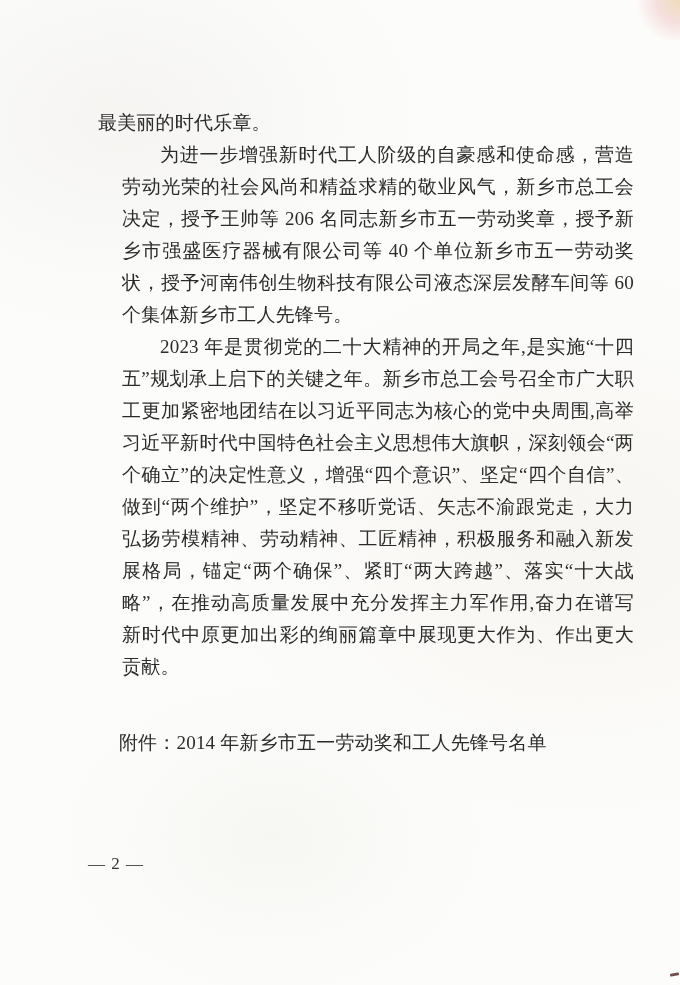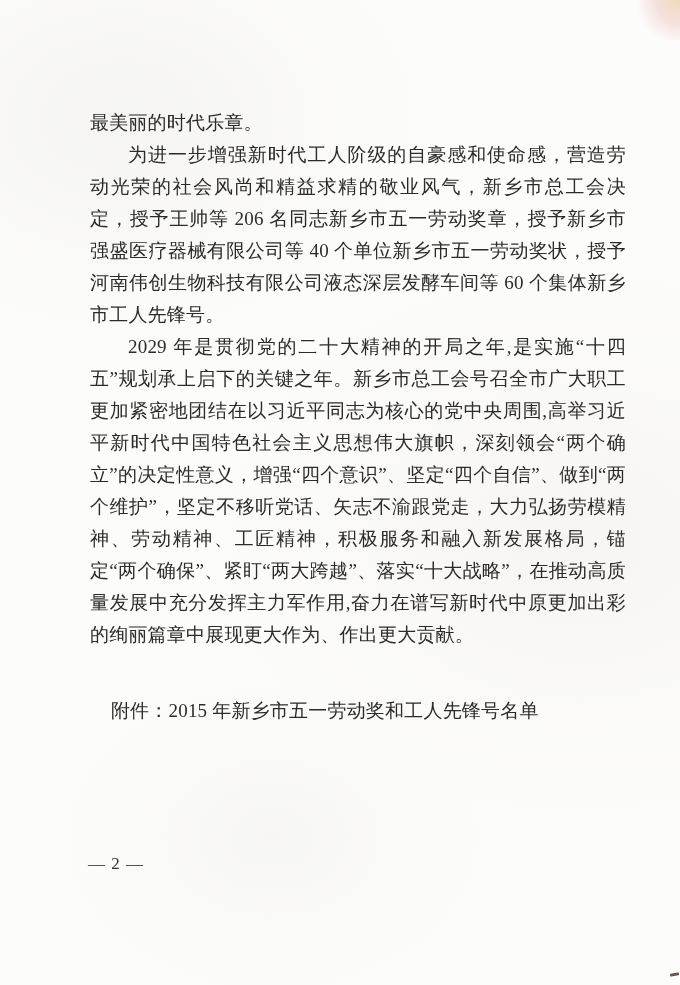--- a/index.html
+++ b/index.html
@@ -31,33 +31,34 @@
     right: 0;
     width: 46px;
     height: 40px;
     background: radial-gradient(circle at 100% 0%,
       rgba(226,186,120,0.50) 0%,
       rgba(228,150,150,0.28) 38%,
       rgba(228,150,150,0.0) 72%);
   }
   .text-block {
     position: absolute;
-    left: 90px;
+    left: 98px;
     top: 107px;
     width: 536px;
     font-size: 19px;
     line-height: 32px;
     text-align: justify;
     letter-spacing: 0.2px;
   }
   .text-block p {
     margin: 0;
   }
   .text-block p.indent {
     text-indent: 2em;
+    margin-left: 24px;
   }
   .attachment {
     position: relative;
     margin-top: 44px;
     padding-left: 1.1em;
     text-align: left;
   }
   .page-number {
     position: absolute;
     left: 88px;
@@ -80,19 +81,19 @@
 </style>
 </head>
 <body>
 
 <div class="paper"></div>
 <div class="corner-tint"></div>
 
 <div class="text-block">
   <p>最美丽的时代乐章。</p>
   <p class="indent">为进一步增强新时代工人阶级的自豪感和使命感，营造劳动光荣的社会风尚和精益求精的敬业风气，新乡市总工会决定，授予王帅等 206 名同志新乡市五一劳动奖章，授予新乡市强盛医疗器械有限公司等 40 个单位新乡市五一劳动奖状，授予河南伟创生物科技有限公司液态深层发酵车间等 60 个集体新乡市工人先锋号。</p>
-  <p class="indent">2029 年是贯彻党的二十大精神的开局之年,是实施“十四五”规划承上启下的关键之年。新乡市总工会号召全市广大职工更加紧密地团结在以习近平同志为核心的党中央周围,高举习近平新时代中国特色社会主义思想伟大旗帜，深刻领会“两个确立”的决定性意义，增强“四个意识”、坚定“四个自信”、做到“两个维护”，坚定不移听党话、矢志不渝跟党走，大力弘扬劳模精神、劳动精神、工匠精神，积极服务和融入新发展格局，锚定“两个确保”、紧盯“两大跨越”、落实“十大战略”，在推动高质量发展中充分发挥主力军作用,奋力在谱写新时代中原更加出彩的绚丽篇章中展现更大作为、作出更大贡献。</p>
-  <div class="attachment">附件：2015 年新乡市五一劳动奖和工人先锋号名单</div>
+  <p class="indent">2023 年是贯彻党的二十大精神的开局之年,是实施“十四五”规划承上启下的关键之年。新乡市总工会号召全市广大职工更加紧密地团结在以习近平同志为核心的党中央周围,高举习近平新时代中国特色社会主义思想伟大旗帜，深刻领会“两个确立”的决定性意义，增强“四个意识”、坚定“四个自信”、做到“两个维护”，坚定不移听党话、矢志不渝跟党走，大力弘扬劳模精神、劳动精神、工匠精神，积极服务和融入新发展格局，锚定“两个确保”、紧盯“两大跨越”、落实“十大战略”，在推动高质量发展中充分发挥主力军作用,奋力在谱写新时代中原更加出彩的绚丽篇章中展现更大作为、作出更大贡献。</p>
+  <div class="attachment">附件：2014 年新乡市五一劳动奖和工人先锋号名单</div>
 </div>
 
 <div class="page-number">— 2 —</div>
 
 <div class="scan-artifact"></div>
 
 </body></html>

